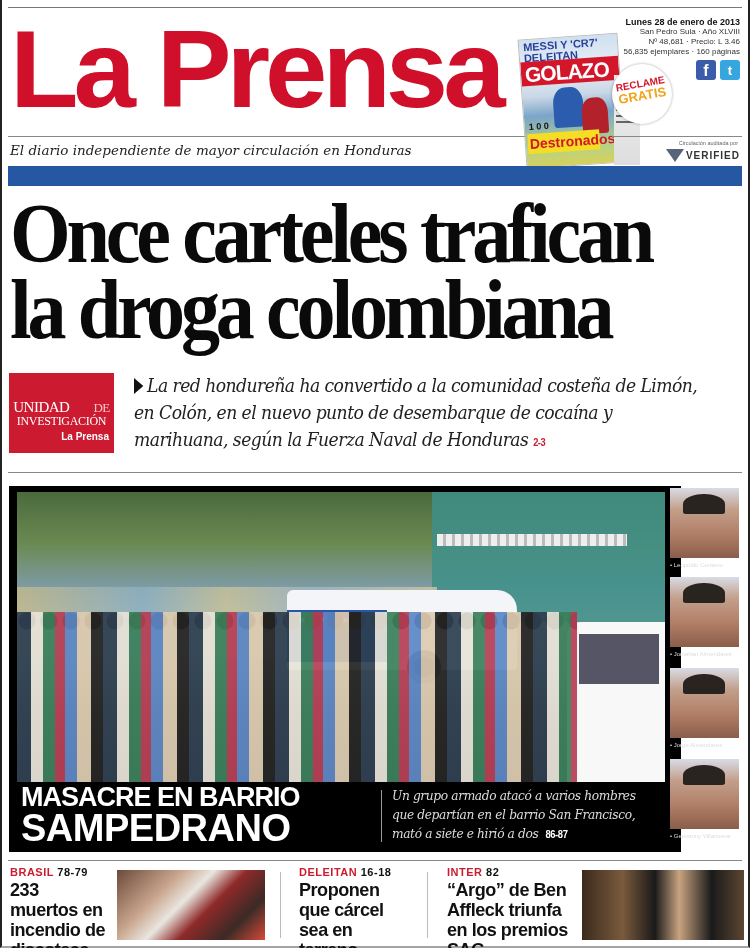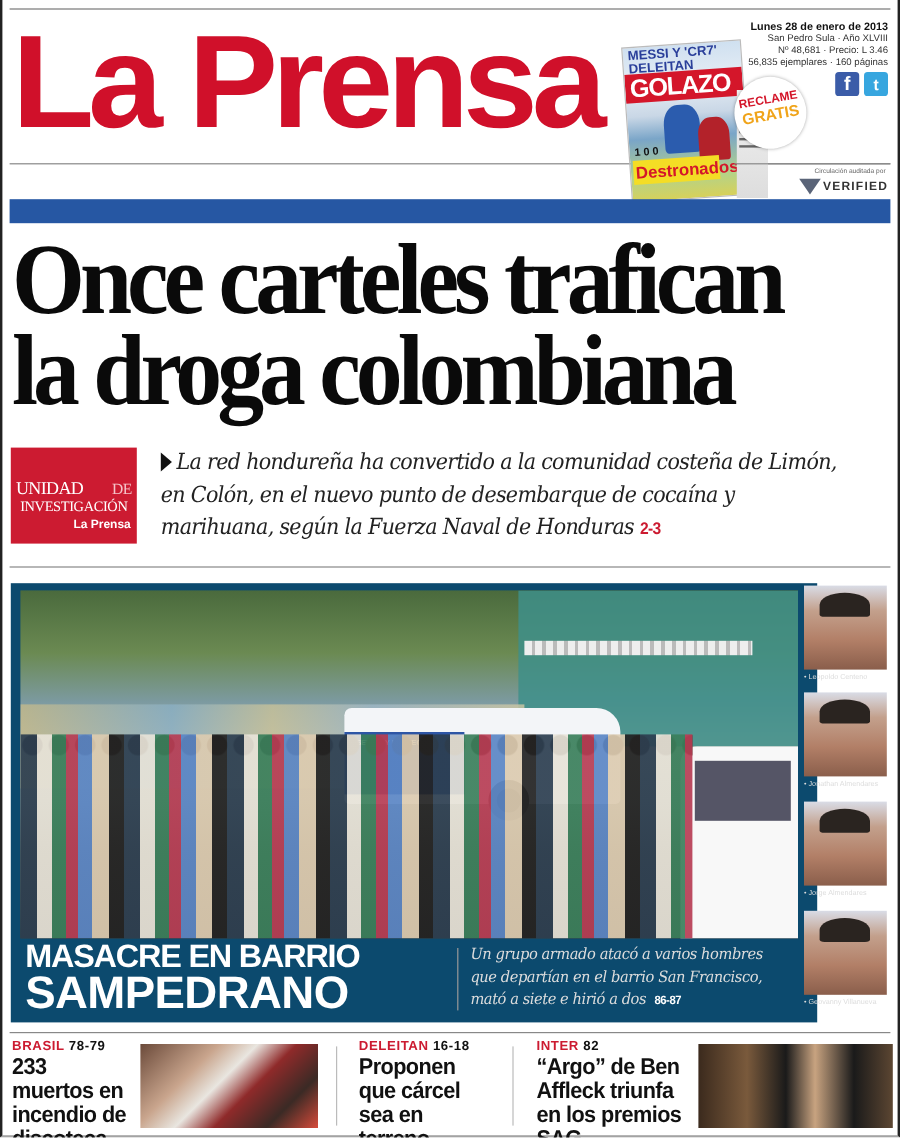--- a/index.html
+++ b/index.html
@@ -70,26 +70,26 @@
   .unidad .u1 { font-family: "Liberation Serif", serif; font-size: 15px; margin-top: 27px; line-height: 15px; letter-spacing: -0.5px; }
   .unidad .u1 span.de { color: #f5c3c8; font-size: 13px; padding-left: 24px; }
   .unidad .u2 { font-family: "Liberation Serif", serif; font-size: 12px; line-height: 13px; letter-spacing: -0.3px; }
   .unidad .u3 { font-weight: bold; font-size: 10px; text-align: right; padding-right: 5px; margin-top: 3px; }
 
   .deck { position: absolute; left: 132px; top: 372px; width: 610px; font-family: "DejaVu Serif", serif;
           font-style: italic; font-size: 18.5px; line-height: 27px; color: #222; letter-spacing: -0.6px;
           transform: scaleX(0.93); transform-origin: left top; }
   .deck .arrow { display: inline-block; width: 0; height: 0; border-top: 8px solid transparent; border-bottom: 8px solid transparent;
                  border-left: 10px solid #111; margin-right: 4px; vertical-align: -2px; }
-  .deck .pg { font-family: "Liberation Sans", sans-serif; font-style: normal; font-weight: bold; color: #cc1b31; font-size: 14px; }
+  .deck .pg { font-family: "Liberation Sans", sans-serif; font-style: normal; font-weight: bold; color: #cc1b31; font-size: 10px; }
 
   .rule-photo { position: absolute; left: 6px; right: 6px; top: 472px; height: 1px; background: #888; }
 
   
-  .photo-box { position: absolute; left: 7px; top: 486px; width: 672px; height: 366px; background: #0c4a6e; }
+  .photo-box { position: absolute; left: 7px; top: 486px; width: 672px; height: 366px; background: #000000; }
   .main-photo { position: absolute; left: 8px; top: 6px; width: 648px; height: 290px; overflow: hidden;
                 background: linear-gradient(180deg, #4a6a3d 0%, #6b8a52 18%, #7c9aa0 32%, #b9bdb2 45%, #9ea59b 60%, #6f6a5e 75%, #403c37 100%); }
   .main-photo .house { position: absolute; left: 415px; top: 0; width: 233px; height: 130px; background: #3e8f89; opacity: 0.85; }
   .main-photo .roof { position: absolute; left: 420px; top: 42px; width: 190px; height: 12px; background: repeating-linear-gradient(90deg, #eee 0 6px, #bbb 6px 9px); }
   .main-photo .wall { position: absolute; left: 0; top: 95px; width: 420px; height: 70px;
                       background: linear-gradient(90deg, #c4b98a, #8bb0c4 30%, #c9c299 50%, #9fb8c7 70%, #cfc7a3); opacity: 0.8; }
   .main-photo .truck { position: absolute; left: 270px; top: 98px; width: 230px; height: 80px; background: #f3f5f8; border-radius: 6px 20px 4px 4px; }
   .main-photo .truck .blue { position: absolute; left: 0; top: 20px; width: 100px; height: 52px; background: #2d55a5; }
   .main-photo .truck .lbl { position: absolute; left: 10px; top: 27px; font-size: 6px; color: #fff; font-weight: bold; }
   .main-photo .truck .wheel { position: absolute; bottom: -14px; width: 34px; height: 34px; border-radius: 50%; background: #222; border: 7px solid #555; }
@@ -131,20 +131,21 @@
 </style>
 </head>
 <body>
 
 <div class="page">
 
   <div class="rule-top"></div>
 
   <div class="logo">La Prensa</div>
   <div class="rule-tag"></div>
+  <div class="tagline">El diario independiente de mayor circulación en Honduras</div>
 
   <div class="promo">
     <div class="kick">MESSI Y 'CR7' DELEITAN</div>
     <div class="golazo-bar"></div>
     <div class="golazo">GOLAZO</div>
     <div class="player-a"></div>
     <div class="player-b"></div>
     <div class="score">1 0 0</div>
     <div class="dest">Destronados</div>
   </div>

